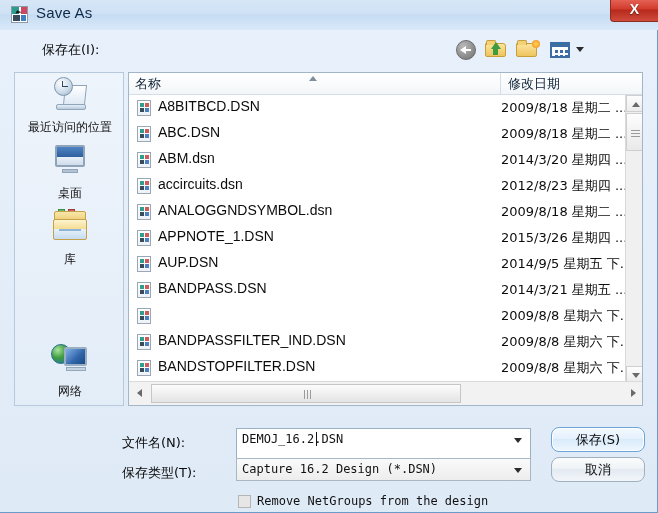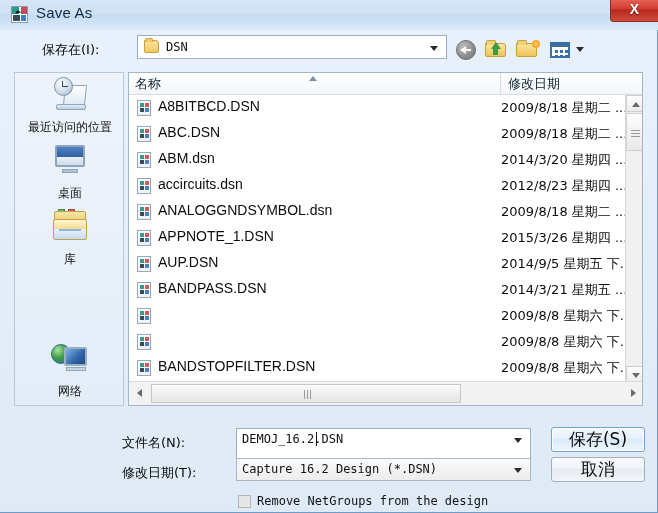--- a/index.html
+++ b/index.html
@@ -430,24 +430,24 @@
     position: absolute; left: 19px; top: 1px;
     font-size: 12px; color: #111;
     font-family: "DejaVu Sans Mono", monospace;
     white-space: nowrap;
   }
 
   
   .btn {
     position: absolute; left: 551px;
     width: 94px; height: 25px;
-    font-size: 17px; color: #0a0a0a;
+    font-size: 13px; color: #0a0a0a;
     font-family: "DejaVu Sans", sans-serif;
     text-align: center; line-height: 23px;
-    border: 1px solid #9fb0c0; border-radius: 3px;
+    border: 1px solid #9fb0c0; border-radius: 8px;
     background: linear-gradient(to bottom,#fbfcfd 0%, #eff3f7 45%, #e3eaf1 50%, #f2f6fa 100%);
     cursor: pointer;
   }
   #btn-save {
     top: 427px;
     border: 1px solid #6ca5d8;
     box-shadow: inset 0 0 0 1px #ffffff;
     background: linear-gradient(to bottom,#f3f9ff 0%, #e6f1fc 45%, #d9ebfb 50%, #eef7ff 100%);
   }
   #btn-cancel { top: 457px; }
@@ -466,25 +466,20 @@
       <div class="cursor"></div>
     </div>
     <div id="title-text">Save As</div>
     <div id="close-button">
       <div class="x">X</div>
     </div>
   </div>
 
   <div id="lookin-row">
     <div id="lookin-label">保存在(I):</div>
-    <div id="lookin-combo">
-      <div class="folder"></div>
-      <div class="txt">DSN</div>
-      <div class="arrow"></div>
-    </div>
   </div>
 
   <div class="tb" id="tb-back">
     <div class="circ"></div>
     <div class="arr"></div>
     <div class="bar"></div>
   </div>
   <div class="tb" id="tb-up">
     <div class="f"></div>
     <div class="g"></div>
@@ -642,20 +637,21 @@
           </div>
         <div class="fl-date">2009/8/8 星期六 下...</div>
       </div>
       <div class="fl-row">
         <div class="fl-ficon">
             <div class="m1"></div>
             <div class="m2"></div>
             <div class="m3"></div>
             <div class="m4"></div>
           </div>
+        <div class="fl-name">BANDPASSFILTER_IND.DSN</div>
         <div class="fl-date">2009/8/8 星期六 下...</div>
       </div>
       <div class="fl-row">
         <div class="fl-ficon">
             <div class="m1"></div>
             <div class="m2"></div>
             <div class="m3"></div>
             <div class="m4"></div>
           </div>
         <div class="fl-name">BANDSTOPFILTER.DSN</div>
@@ -697,21 +693,21 @@
     </div>
   </div>
 
   <div id="fn-label">文件名(N):</div>
   <div id="fn-combo">
     <div id="fn-input">DEMOJ_16.2.DSN</div>
     <div id="fn-caret"></div>
     <div id="fn-arrow"></div>
   </div>
 
-  <div id="ft-label">修改日期(T):</div>
+  <div id="ft-label">保存类型(T):</div>
   <div id="ft-combo">
     <div id="ft-value">Capture 16.2 Design (*.DSN)</div>
     <div id="ft-arrow"></div>
   </div>
 
   <div id="chk-row">
     <div id="chk-box"></div>
     <div id="chk-label">Remove NetGroups from the design</div>
   </div>
 

